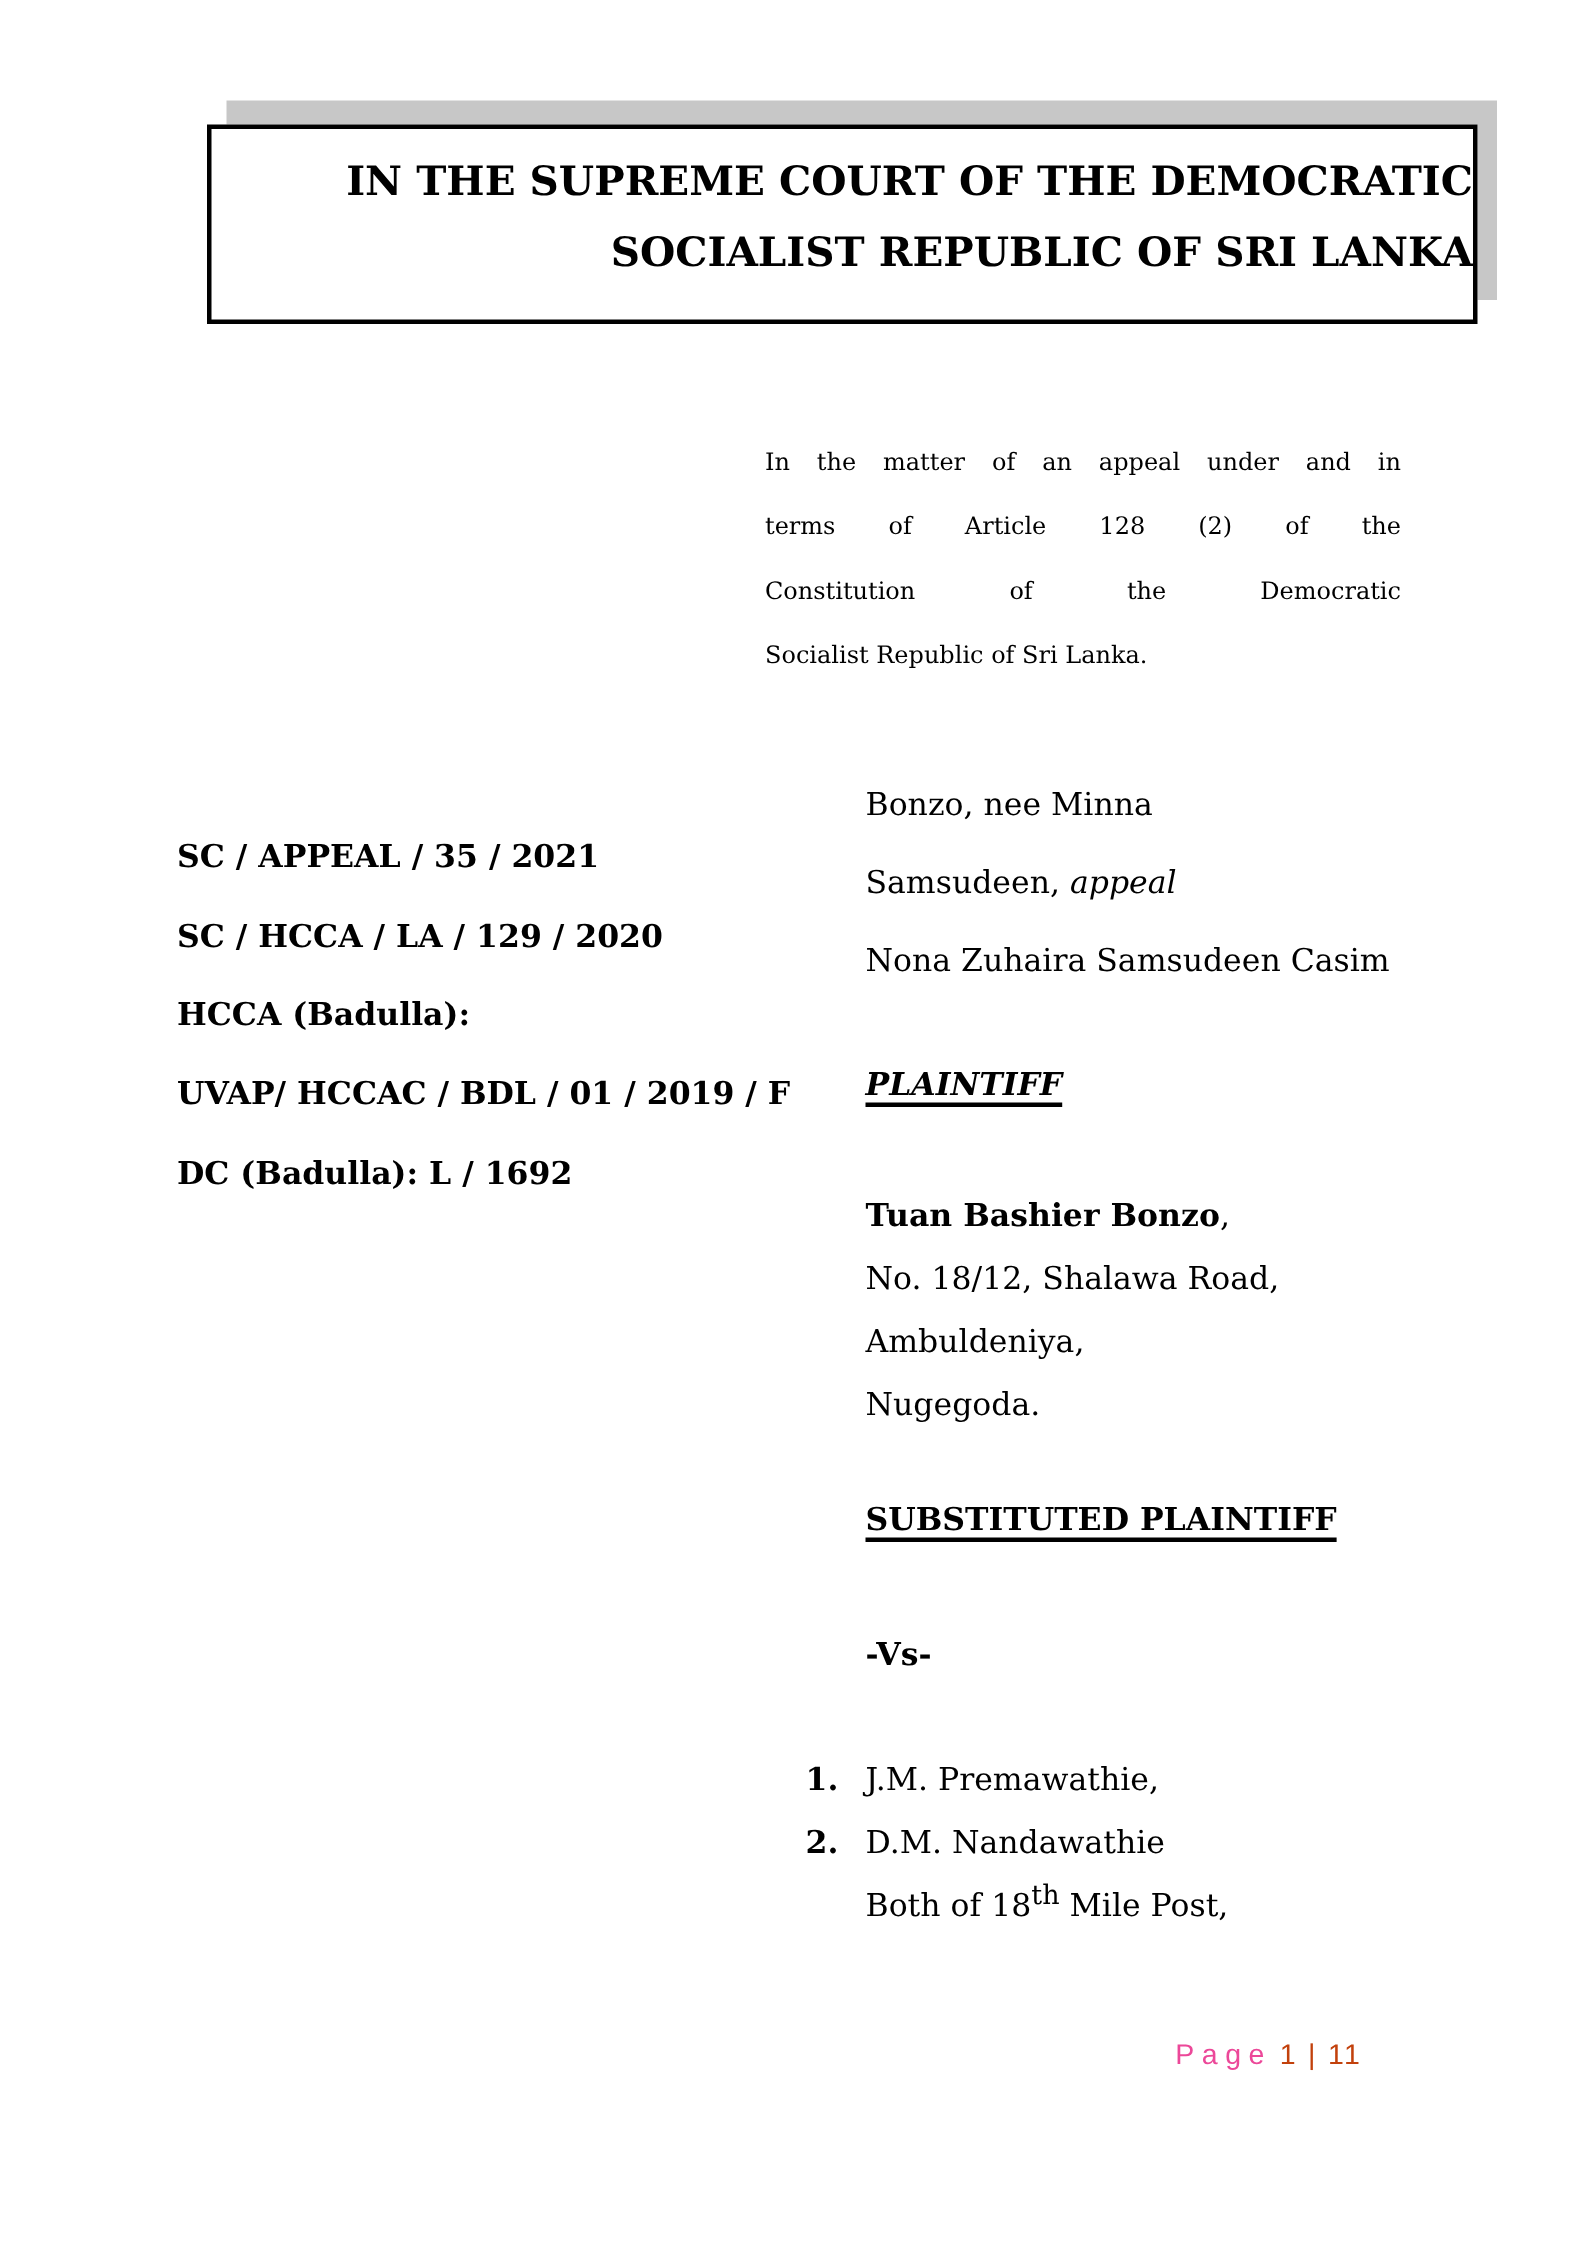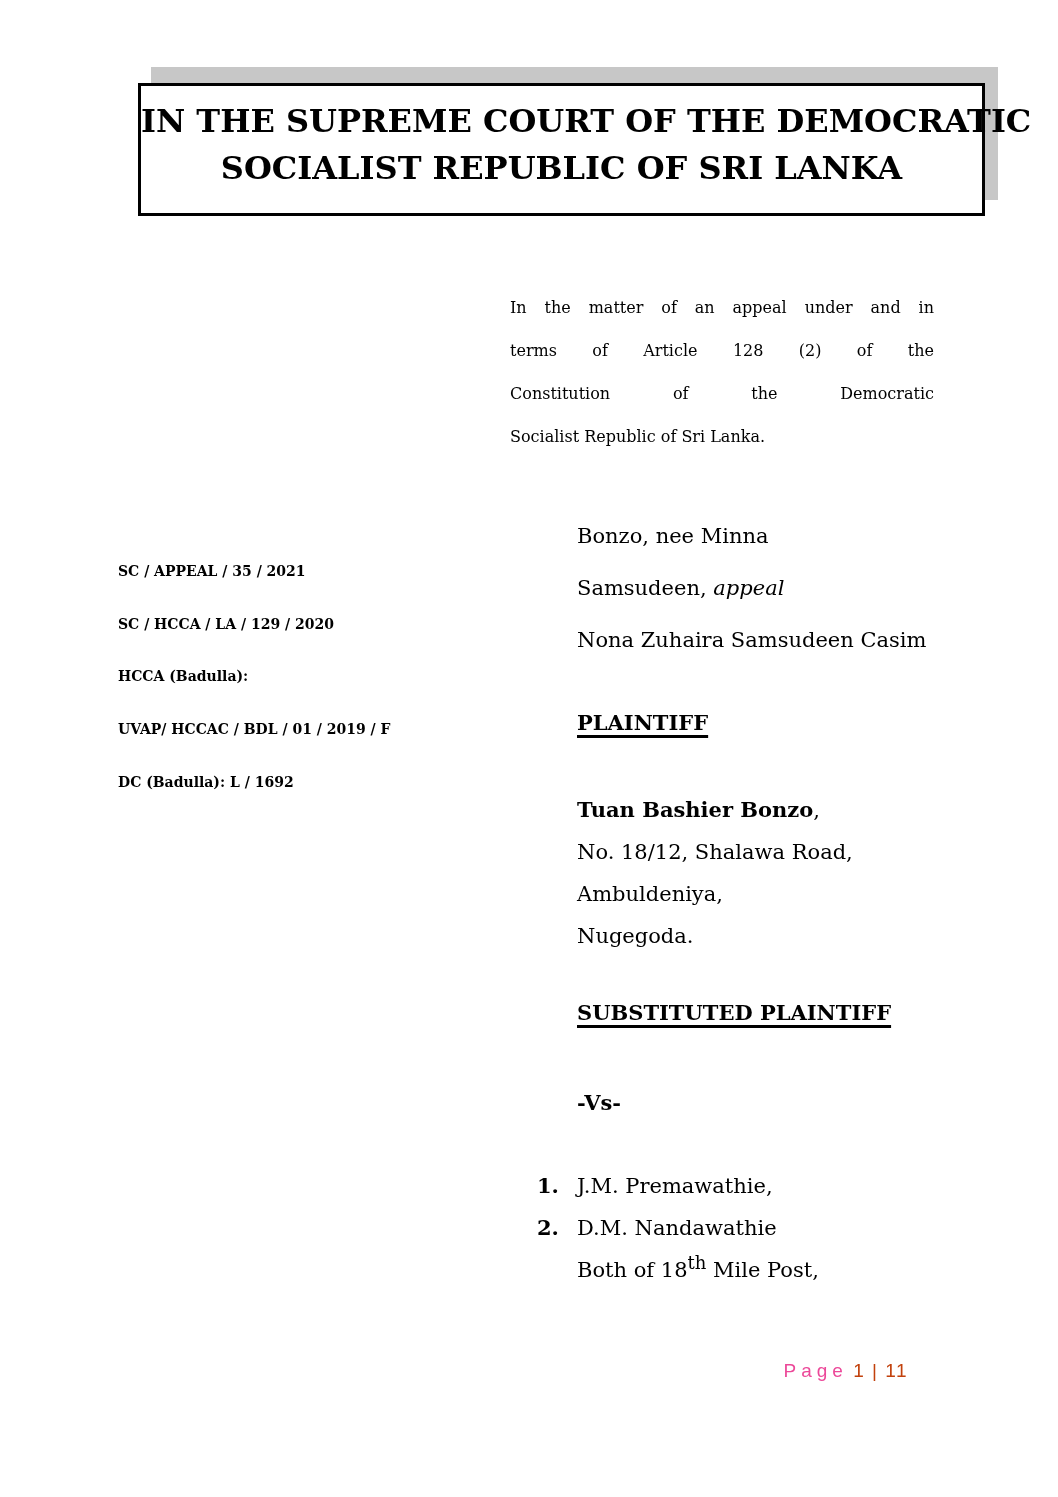--- a/index.html
+++ b/index.html
@@ -13,45 +13,45 @@
     overflow:hidden;
     margin:0 auto;
   }
 
   
   .title-wrap { position:absolute; left:138px; top:67px; width:866px; height:152px; }
   .title-shadow { position:absolute; left:13px; top:0; width:847px; height:133px; background:#c7c7c7; }
   .title-box {
     position:absolute; left:0; top:16px; width:847px; height:133px;
     background:#ffffff; border:3px solid #000000;
-    text-align:center; font-weight:bold; font-size:32px; line-height:47px;
+    text-align:right; font-weight:bold; font-size:27px; line-height:47px;
     padding-top:12px; white-space:nowrap;
   }
 
   
   .matter { position:absolute; left:510px; top:286px; width:424px; font-size:16px; line-height:43px; }
   .matter .jline { text-align:justify; text-align-last:justify; white-space:normal; }
   .matter .jline.last { text-align-last:left; }
 
   
-  .case-col { position:absolute; left:118px; top:545px; font-weight:bold; font-size:14px; line-height:52.7px; white-space:nowrap; }
+  .case-col { position:absolute; left:118px; top:545px; font-weight:bold; font-size:21px; line-height:52.7px; white-space:nowrap; }
 
   
   .right-col { position:absolute; left:577px; top:510px; font-size:21px; white-space:nowrap; }
   .lh52 { line-height:52px; }
   .lh42 { line-height:42px; }
   .bold { font-weight:bold; }
   .italic { font-style:italic; }
   .label-underline {
     font-weight:bold;
     text-decoration:underline;
     text-decoration-thickness:2.5px;
     text-underline-offset:5px;
   }
-  .plaintiff-label { margin-top:31px; }
+  .plaintiff-label { margin-top:31px;font-style:italic; }
   .sub-name { margin-top:40px; }
   .sub-label { margin-top:30px; }
   .vs-line { margin-top:38px; font-weight:bold; }
   .resp-list { margin-top:36px; }
   .resp-row .num { display:inline-block; width:40px; margin-left:-40px; font-weight:bold; }
   .resp-row .nm { font-weight:normal;text-align:right; }
   sup.ord { font-size:18px; vertical-align:super; line-height:0; }
 
   
   .footer {

